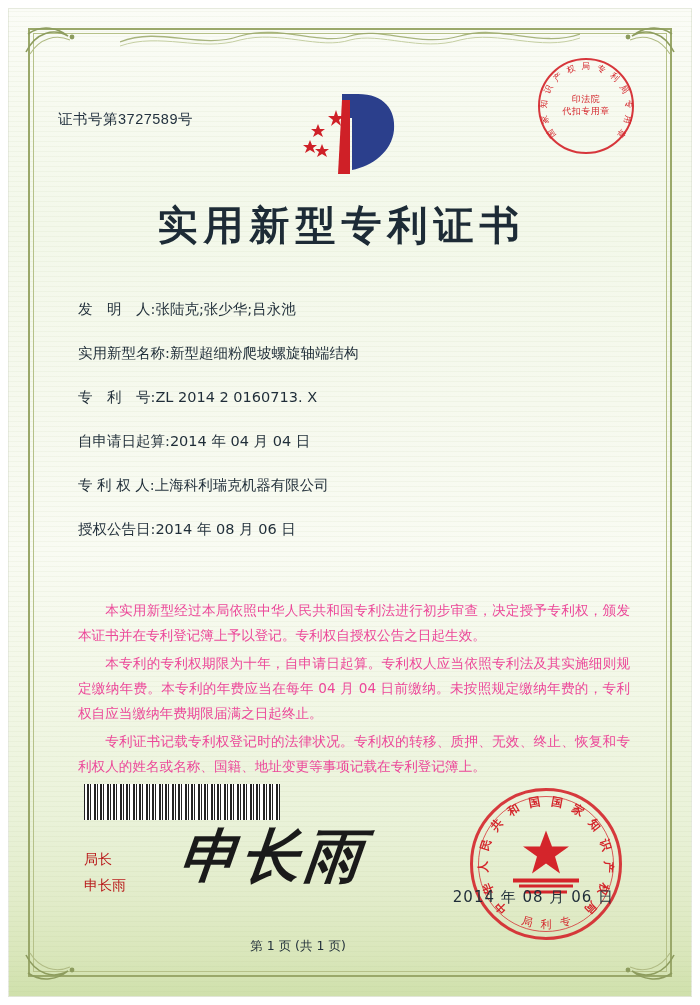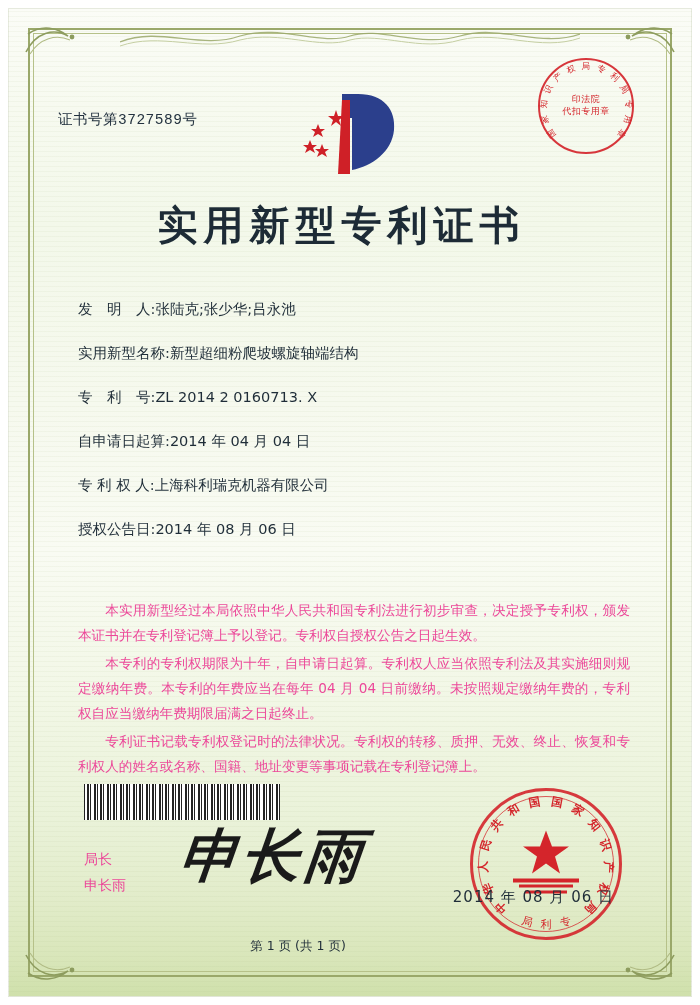--- a/index.html
+++ b/index.html
@@ -88,21 +88,21 @@
   }
 
   
   .cert-no {
     position: absolute;
     left: 58px;
     top: 110px;
     font-size: 14.5px;
     color: #23323f;
     letter-spacing: 0.5px;
-    font-family: Liberation Mono, monospace;
+    font-family: Liberation Sans, sans-serif;
   }
 
   
   .emblem {
     position: absolute;
     left: 298px;
     top: 88px;
     width: 104px;
     height: 92px;
   }
@@ -207,21 +207,21 @@
       #222 6px, #222 7px, #fff 7px, #fff 10px,
       #222 10px, #222 12px, #fff 12px, #fff 13px);
   }
 
   
   .sig-label {
     position: absolute;
     left: 84px;
     top: 846px;
     font-size: 14px;
-    color: #ec4899;
+    color: #b91c1c;
     line-height: 26px;
   }
   .sig-script {
     position: absolute;
     left: 180px;
     top: 818px;
     font-size: 58px;
     color: #1a1a1a;
     font-family: "DejaVu Serif", serif;
     font-style: italic;

